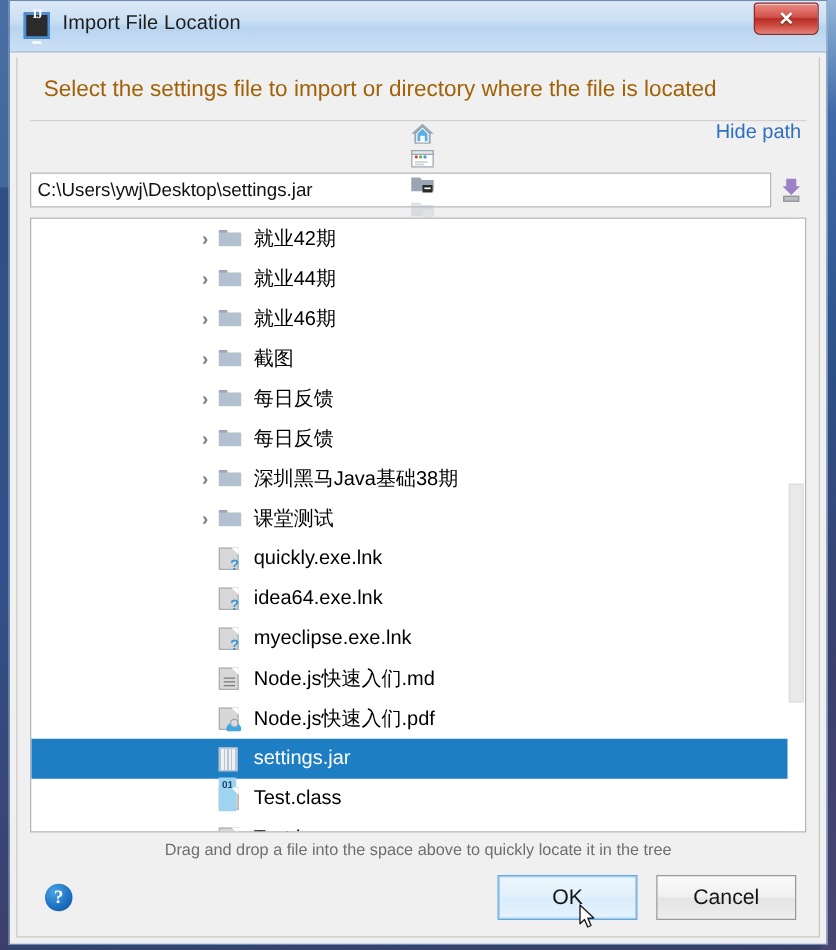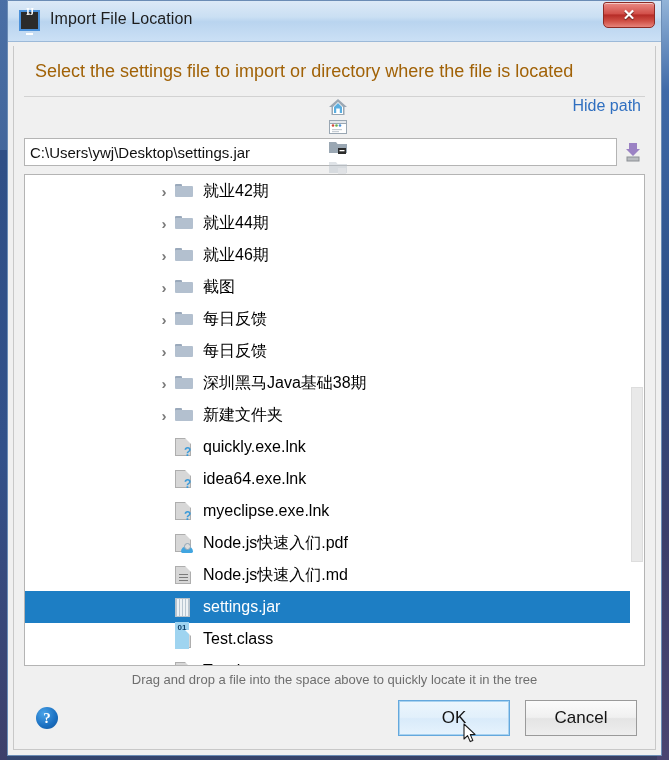--- a/index.html
+++ b/index.html
@@ -571,21 +571,21 @@
             <span class="label">深圳黑马Java基础38期</span>
           </div>
           <div class="row">
             <span class="chev">›</span>
             <span class="icon-slot">
               <span class="folder-ico">
                 <span class="tab"></span>
                 <span class="body"></span>
               </span>
             </span>
-            <span class="label">新建文件夹</span>
+            <span class="label">课堂测试</span>
           </div>
           <div class="row">
             <span class="chev"></span>
             <span class="icon-slot">
               <span class="doc-ico">
                 <span class="qmark">?</span>
               </span>
             </span>
             <span class="label">quickly.exe.lnk</span>
           </div>
@@ -604,33 +604,33 @@
               <span class="doc-ico">
                 <span class="qmark">?</span>
               </span>
             </span>
             <span class="label">myeclipse.exe.lnk</span>
           </div>
           <div class="row">
             <span class="chev"></span>
             <span class="icon-slot">
               <span class="doc-ico">
+                <span class="lines"></span>
+              </span>
+            </span>
+            <span class="label">Node.js快速入们.md</span>
+          </div>
+          <div class="row">
+            <span class="chev"></span>
+            <span class="icon-slot">
+              <span class="doc-ico">
                 <span class="pdf-blob"></span>
               </span>
             </span>
             <span class="label">Node.js快速入们.pdf</span>
-          </div>
-          <div class="row">
-            <span class="chev"></span>
-            <span class="icon-slot">
-              <span class="doc-ico">
-                <span class="lines"></span>
-              </span>
-            </span>
-            <span class="label">Node.js快速入们.md</span>
           </div>
           <div class="row selected">
             <span class="chev"></span>
             <span class="icon-slot">
               <span class="jar-ico"></span>
             </span>
             <span class="label">settings.jar</span>
           </div>
           <div class="row">
             <span class="chev"></span>

